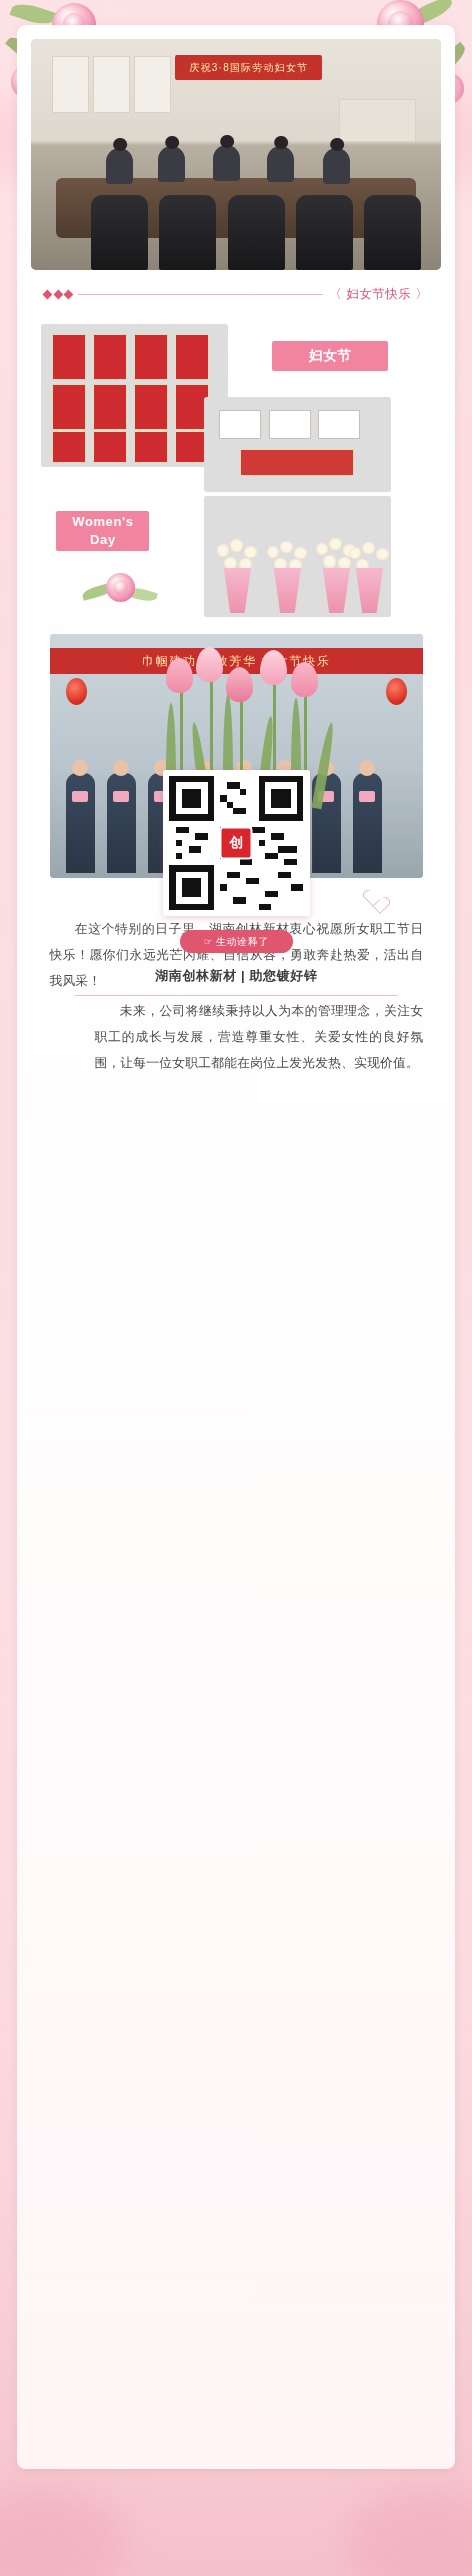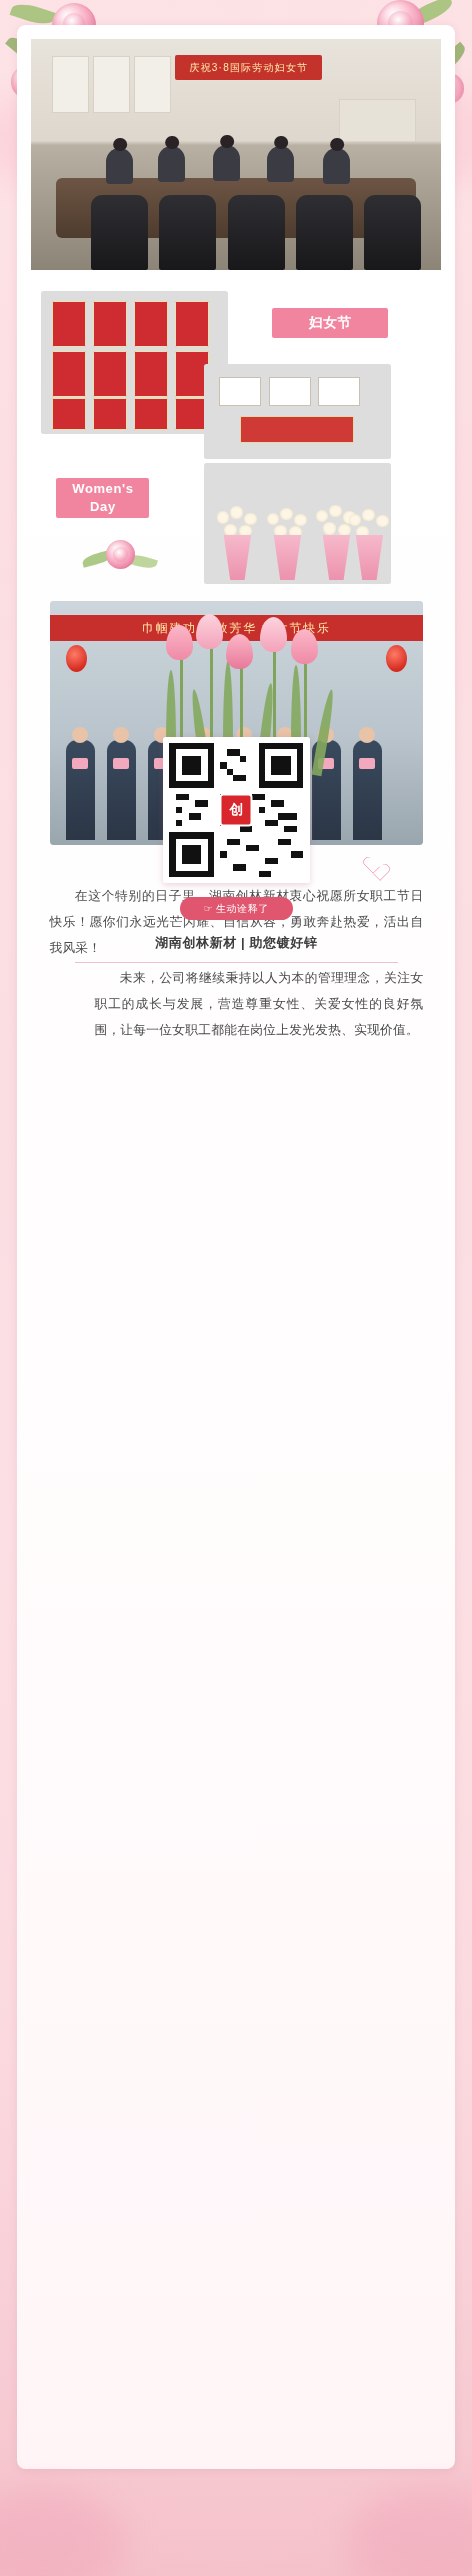--- a/index.html
+++ b/index.html
@@ -81,21 +81,21 @@
   
   .photo {
     position: relative;
     overflow: hidden;
     background: #c9c3bd;
   }
   .photo-1 {
     margin: 13.7px auto 0 auto;
     width: 410px;
     height: 231px;
-    border-radius: 0;
+    border-radius: 5px;
   }
   
   .mtg-wall {
     position: absolute; inset: 0;
     background: linear-gradient(180deg, #e8e3db 0%, #ded7cd 44%, #b9b0a4 46%, #8d8478 100%);
   }
   .mtg-board {
     position: absolute;
     background: #f2efe8;
     border: 1.9px solid #d8d2c6;
@@ -501,20 +501,29 @@
             <i></i>
           </div>
         <div class="mtg-person" style="left:236px;top:107px;">
             <i></i>
           </div>
         <div class="mtg-person" style="left:292px;top:109px;">
             <i></i>
           </div>
       </div>
 
+      <div class="divider">
+        <span class="dot-group">
+            <span></span>
+            <span></span>
+            <span></span>
+          </span>
+        <span class="divider-line"></span>
+        <span class="divider-title">〈 妇女节快乐 〉</span>
+      </div>
 
 
       <div class="collage">
         <div class="ph ph-wall">
           <span class="card-red" style="left:11.2px;top:10px;"></span>
           <span class="card-red" style="left:52px;top:10px;"></span>
           <span class="card-red" style="left:93px;top:10px;"></span>
           <span class="card-red" style="left:134px;top:10px;"></span>
           <span class="card-red" style="left:11.2px;top:60px;"></span>
           <span class="card-red" style="left:52px;top:60px;"></span>

